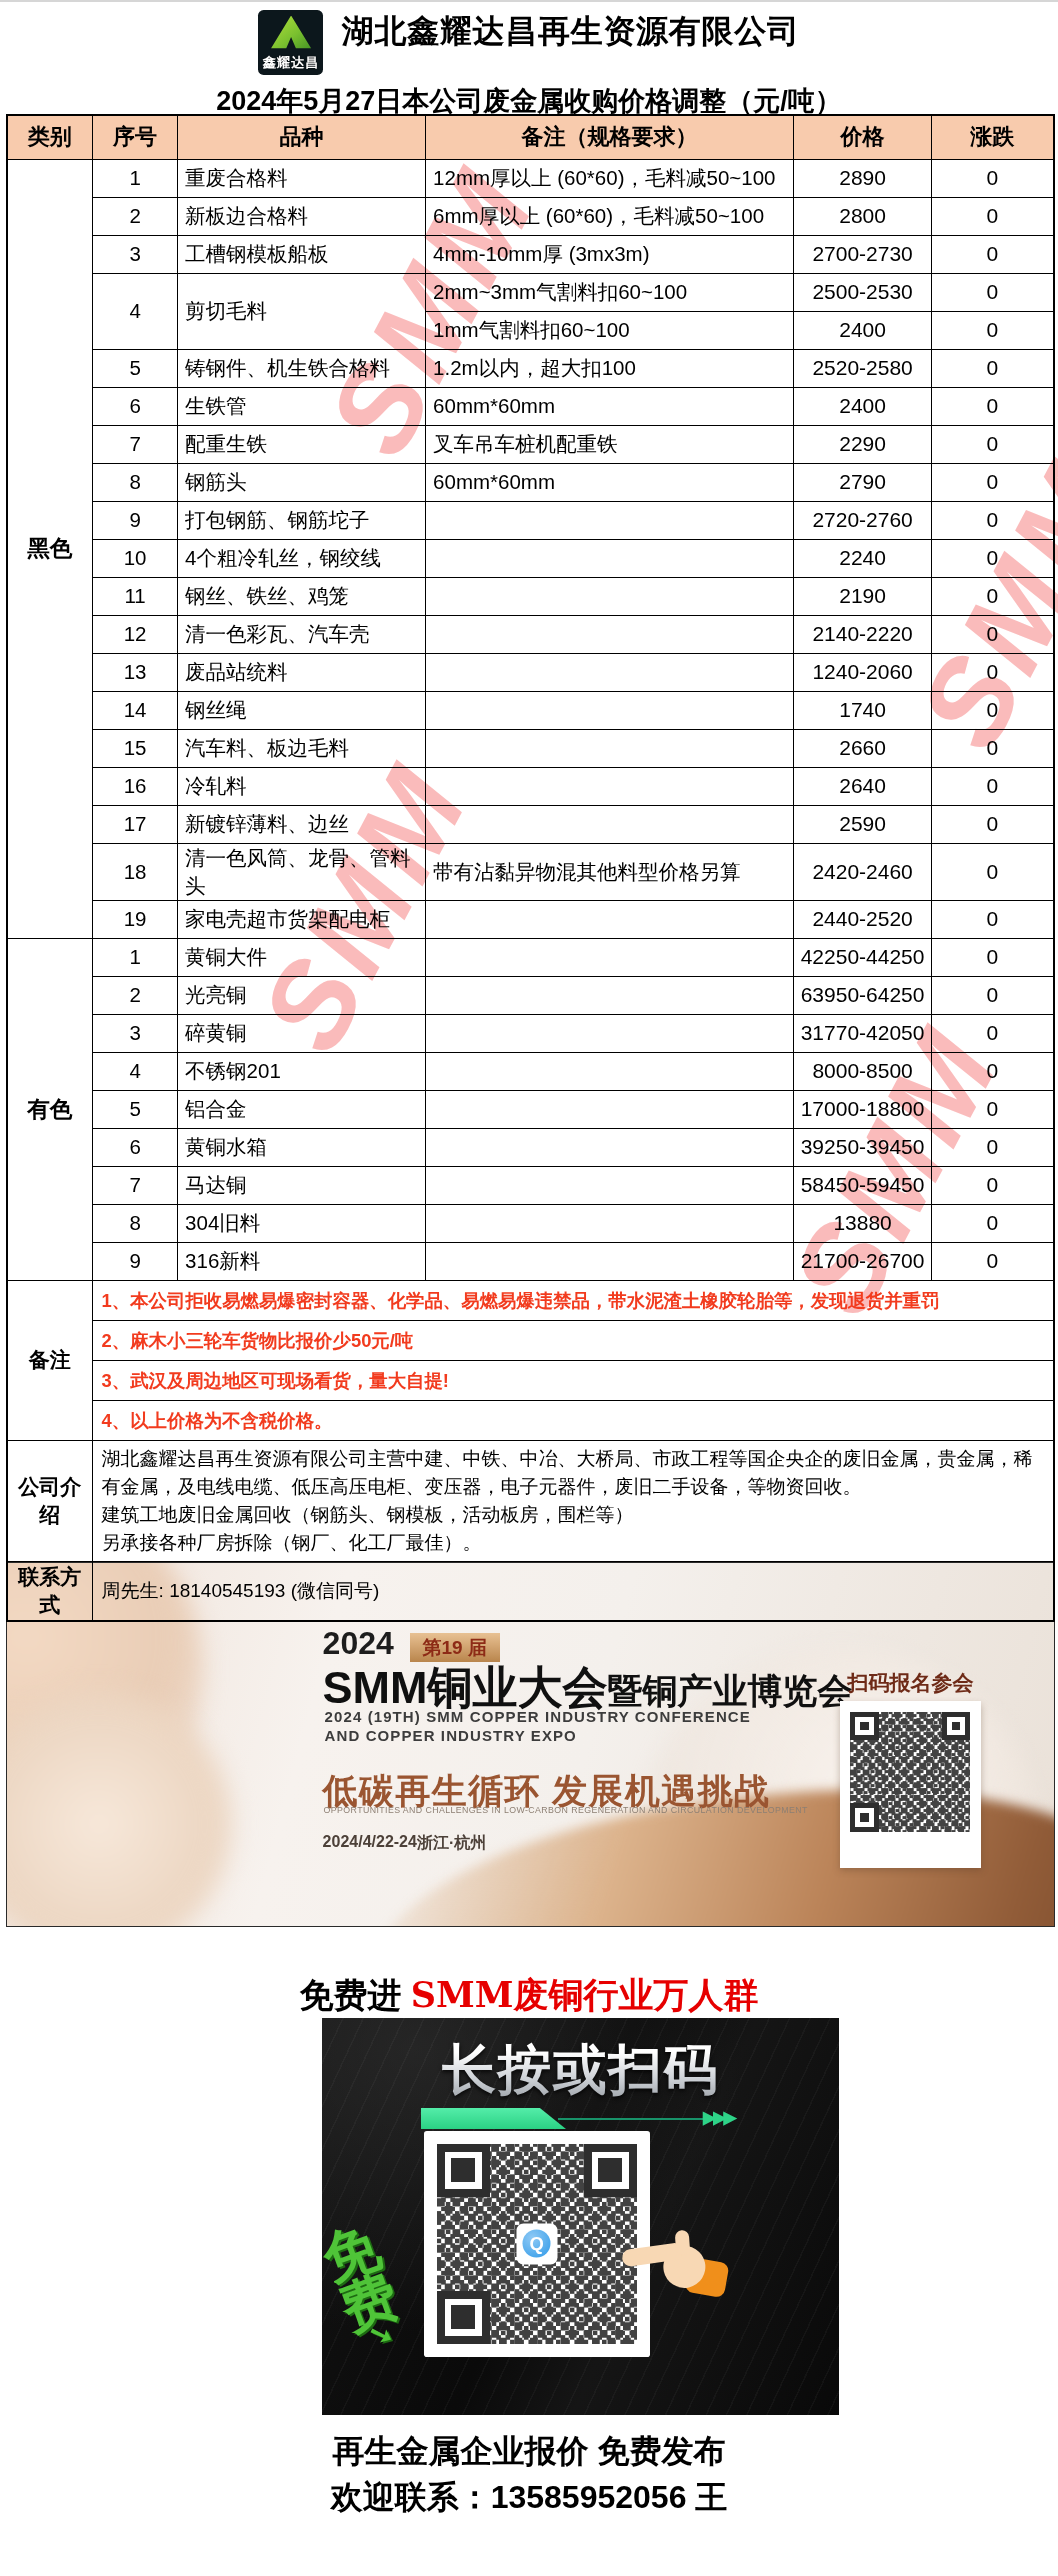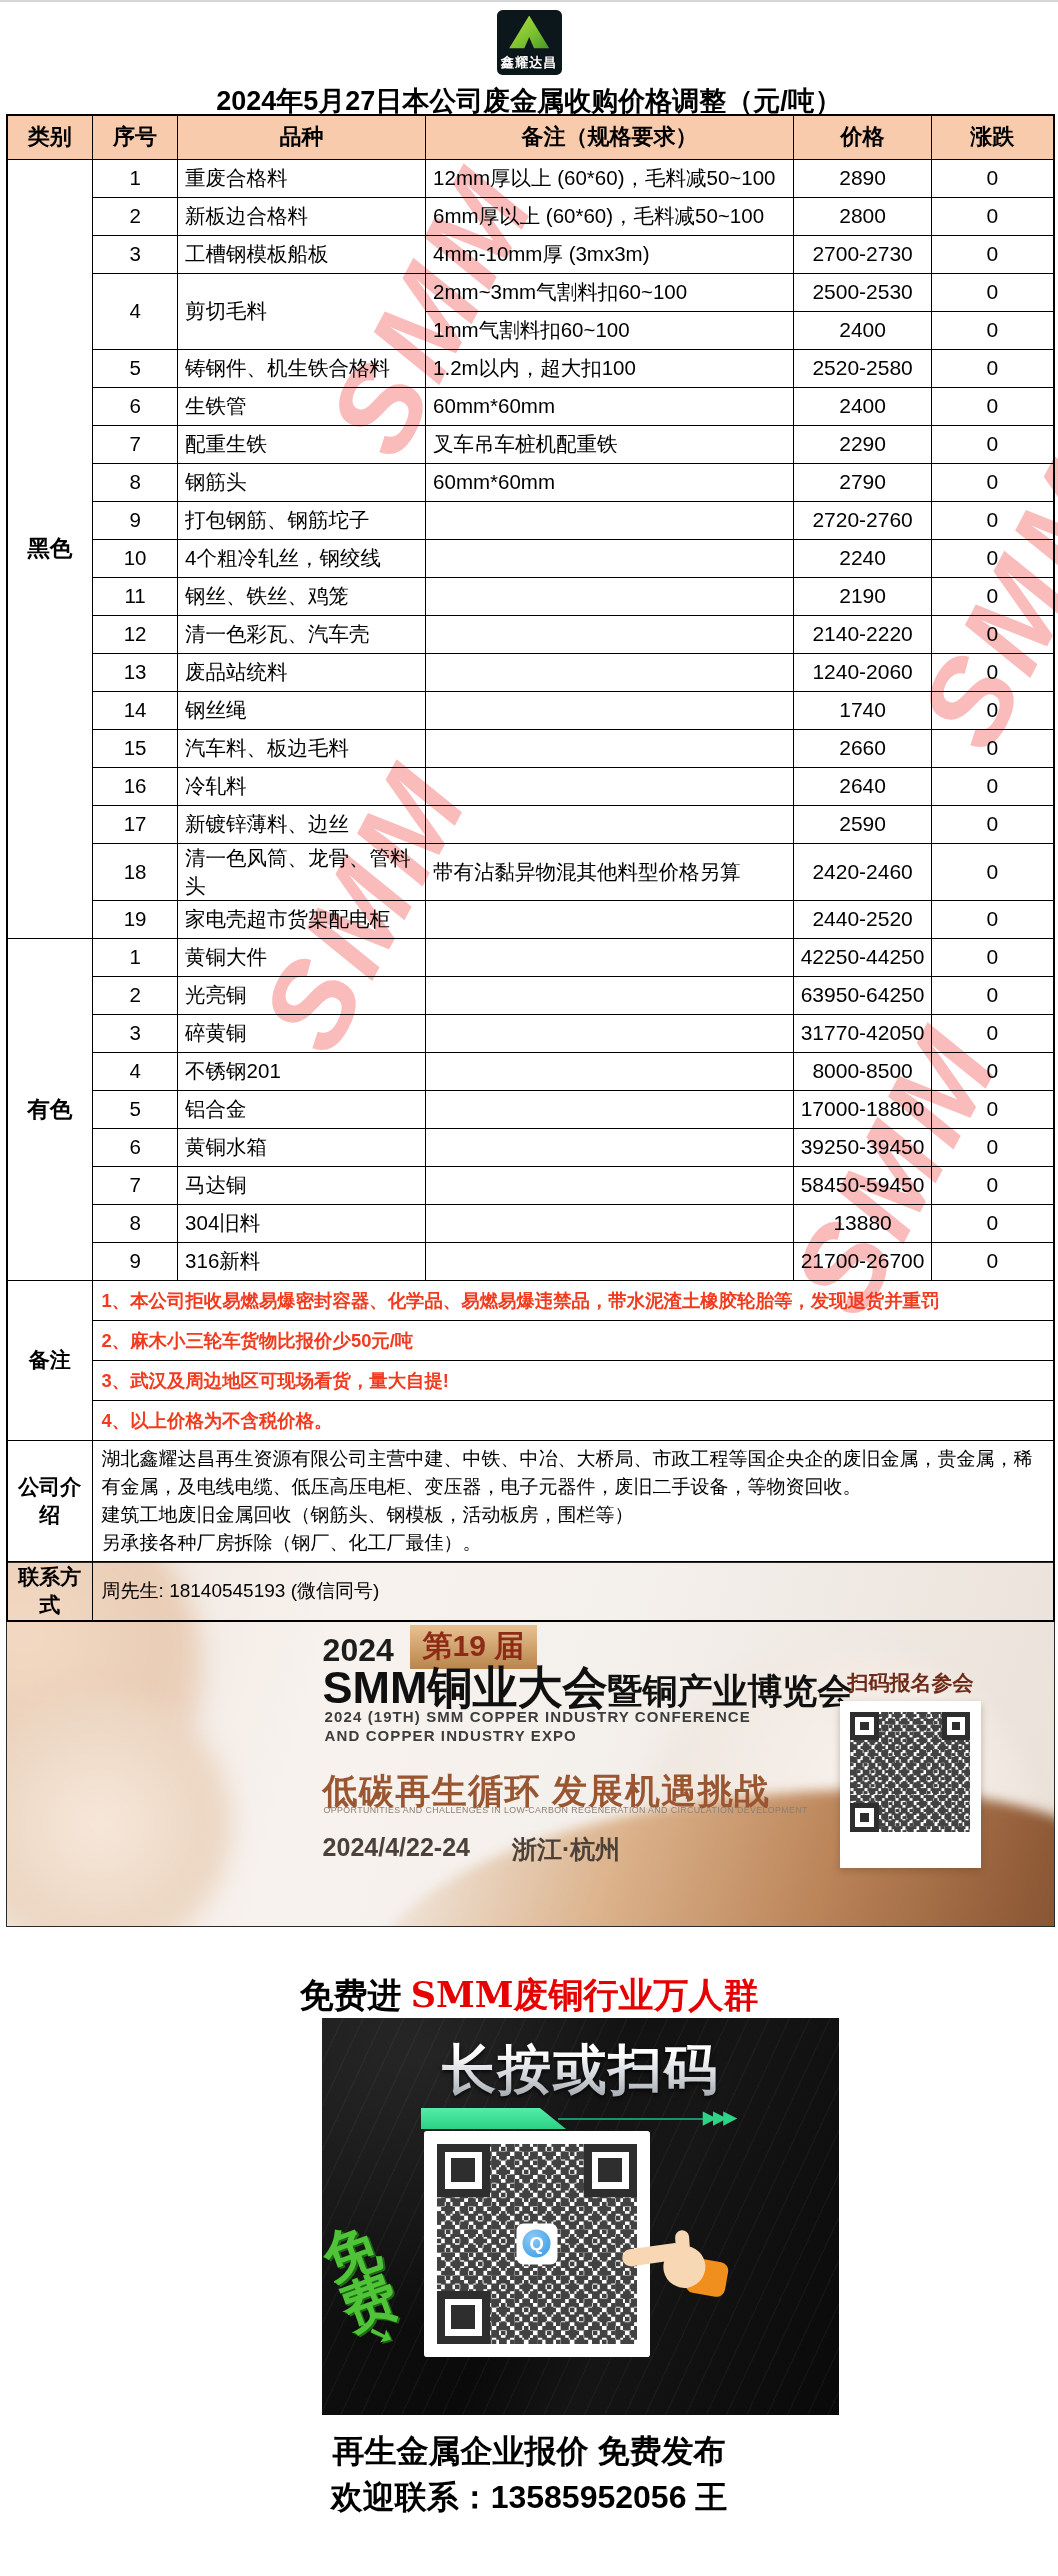--- a/index.html
+++ b/index.html
@@ -59,30 +59,30 @@
         filter:blur(5.6px);transform:rotate(-8deg);
         background:linear-gradient(115deg,rgba(216,172,135,0) 0%,#dcb38c 30%,#bb8459 55%,#915c38 78%,#6f4124 100%);}
   .silk2{position:absolute;left:635px;top:85px;width:395px;height:367px;border-radius:50%;filter:blur(10px);
          background:radial-gradient(circle at 60% 40%,rgba(250,244,239,0.9),rgba(230,214,200,0.25) 70%,rgba(230,214,200,0));}
   .ccie{position:absolute;left:86px;top:90px;font-size:100px;font-weight:900;letter-spacing:-5.6px;line-height:1;
         background:linear-gradient(160deg,#9a5b3c 5%,#e0ae8e 25%,#5d2f1d 62%,#8a4f33 88%);
         -webkit-background-clip:text;background-clip:text;color:transparent;
         text-shadow:none;}
   .b-year-row{position:absolute;left:316px;top:62px;display:flex;align-items:flex-end;gap:16px;}
   .b-year{font-size:32px;font-weight:700;color:#1d1d1d;}
-  .b-badge{background:linear-gradient(180deg,#e8c193,#b9854c);padding:1.4px 12.7px;font-size:30px;font-weight:800;color:#241008;}
+  .b-badge{background:linear-gradient(180deg,#e8c193,#b9854c);padding:1.4px 12.7px;font-size:19px;font-weight:800;color:#241008;}
   .b-badge span{color:#8d2b16;}
   .b-title{position:absolute;left:316px;top:95px;white-space:nowrap;}
   .b-title .big{font-size:45px;font-weight:900;color:#101010;}
   .b-title .small{font-size:35px;font-weight:900;color:#101010;}
   .b-en{position:absolute;left:318px;font-size:15px;letter-spacing:1.1px;color:#3c3c3c;font-weight:600;}
   .b-en1{top:145px;} .b-en2{top:164px;}
   .b-slogan{position:absolute;left:316px;top:205px;font-size:35px;font-weight:900;color:#9a5531;letter-spacing:1.4px;}
   .b-slogan-en{position:absolute;left:317px;top:242px;font-size:8.8px;color:#8d7f73;letter-spacing:0.4px;}
-  .b-date-row{position:absolute;left:316px;top:270px;font-size:25px;font-weight:800;color:#4c4038;display:flex;gap:42px;}
+  .b-date-row{position:absolute;left:316px;top:270px;font-size:16px;font-weight:800;color:#4c4038;display:flex;}
   .b-qr-label{position:absolute;left:798px;top:106px;width:212px;text-align:center;
               font-size:21px;font-weight:800;color:#6e2a17;}
   .b-qr-card{position:absolute;left:833px;top:138px;width:141px;height:167px;background:#fff;
              box-shadow:0 2.8px 7px rgba(90,60,40,.35);}
   .qr{position:relative;background-color:#fff;}
   .qr-mod{position:absolute;inset:0;
      background-image:
        repeating-conic-gradient(#2e2e2e 0% 25%,transparent 0% 50%),
        repeating-conic-gradient(#2e2e2e 0% 25%,transparent 0% 50%);
      background-size:12.7px 12.7px,7px 7px;background-position:0 0,3.5px 2.1px;opacity:.9;}
@@ -139,20 +139,21 @@
 </head>
 <body>
 
 <div class="topline"></div>
 
 <div class="header">
   <div class="logo">
     <div class="logo-tri"></div>
     <div class="logo-text">鑫耀达昌</div>
   </div>
+  <div class="company">湖北鑫耀达昌再生资源有限公司</div>
 </div>
 
 <div class="title">2024年5月27日本公司废金属收购价格调整（元/吨）</div>
 
 <div class="wm wm1">SMM</div>
 <div class="wm wm2">SMM</div>
 <div class="wm wm3">SMM</div>
 <div class="wm wm4">SMM</div>
 
 <table class="price-table">

